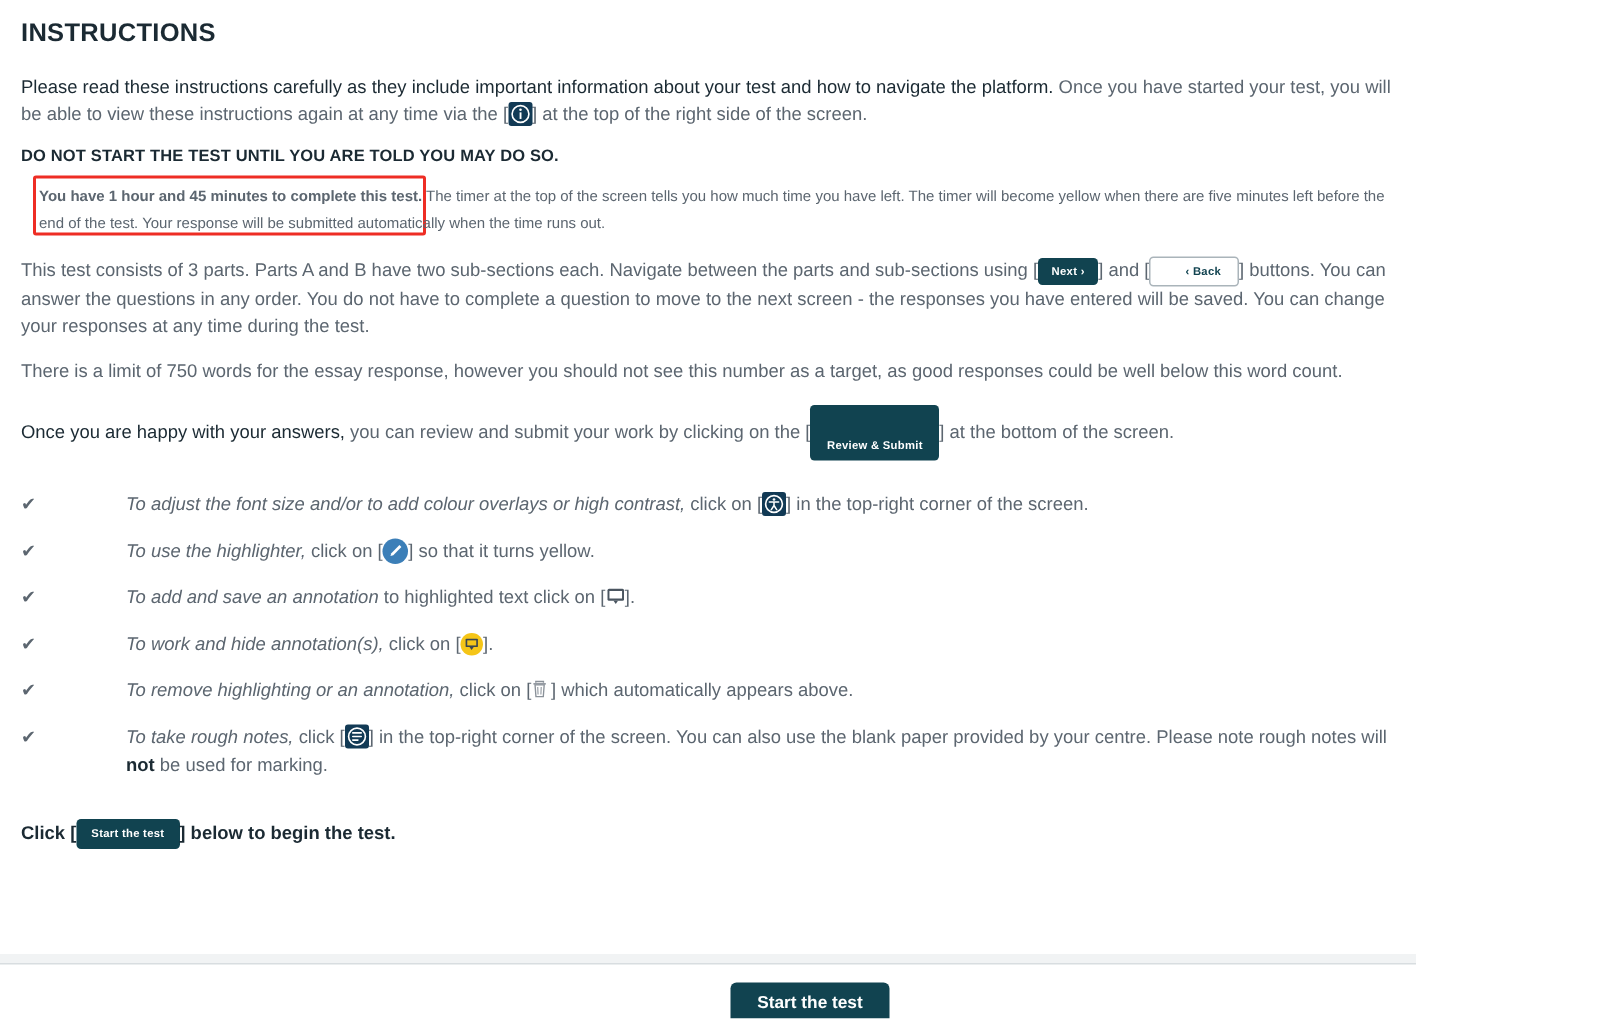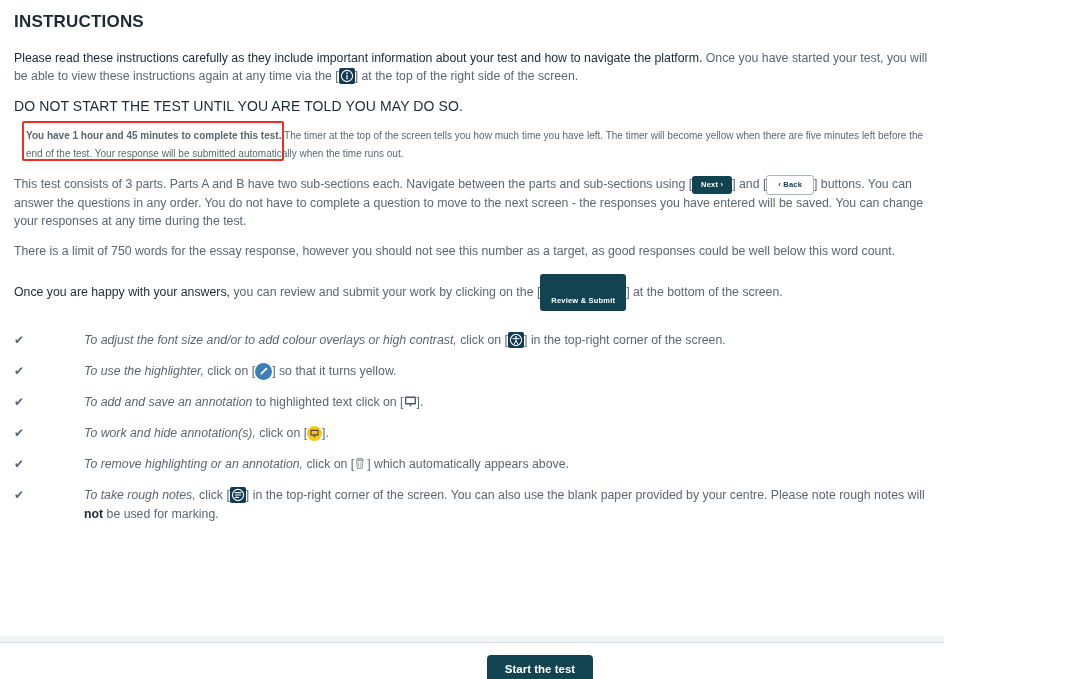--- a/index.html
+++ b/index.html
@@ -27,22 +27,22 @@
   }
   .para {
     font-size: 12.3px;
     line-height: 17.5px;
     color: #5c6670;
     margin: 0 0 13px 2px;
     max-width: 1030px;
   }
   .para b, .para strong { color: #1b2a33; font-weight: normal; }
   .caps {
-    font-size: 14px;
-    font-weight: normal;
+    font-size: 11px;
+    font-weight: bold;
     color: #1b2a33;
     margin: 0 0 13px 2px;
     letter-spacing: 0.1px;
   }
 
   
   .redbox-wrap { position: relative; margin: 0 0 13px 2px; }
   .redbox {
     position: absolute;
     left: 8px; top: -6px;
@@ -72,21 +72,21 @@
     line-height: 9px;
     white-space: nowrap;
   }
   .btn-light {
     display: inline-block;
     vertical-align: middle;
     background: #ffffff;
     color: #114350;
     font-size: 7.5px;
     font-weight: bold;
-    padding: 4px 11px 5px 11px;
+    padding: 4px 11px 5px 23px;
     border-radius: 3px;
     border: 1px solid #aab4ba;
     letter-spacing: 0.2px;
     line-height: 9px;
     white-space: nowrap;
   }
   .btn-review {
     padding: 22px 11px 6px 11px;
     font-size: 7.5px;
   }
@@ -277,20 +277,23 @@
       <div class="check-row">
         <span class="check-mark">✔</span>
         <span class="check-text"><i>To take rough notes,</i><span> click [</span><span class="icon-sq"><svg width="14" height="14" viewBox="0 0 14 14">
                 <circle cx="7" cy="7" r="5.6" fill="none" stroke="#ffffff" stroke-width="1.1"></circle>
                 <path d="M4.2 4.6 L9.8 4.6 M4.2 7 L9.8 7 M4.2 9.4 L7.6 9.4" stroke="#ffffff" stroke-width="1.1" stroke-linecap="round"></path>
               </svg></span><span>] in the top-right corner of the screen. You can also use the blank paper provided by your centre. Please note rough notes will </span><b>not</b><span> be used for marking.</span></span>
       </div>
 
     </div>
 
+    <div class="click-line">
+      <span>Click [</span><span class="btn-dark btn-start-inline">Start the test</span><span>] below to begin the test.</span>
+    </div>
 
   </div>
 
   <div class="footer-sep"></div>
   <div class="footer">
     <button class="footer-btn">Start the test</button>
   </div>
 </div>
 
 </body></html>

